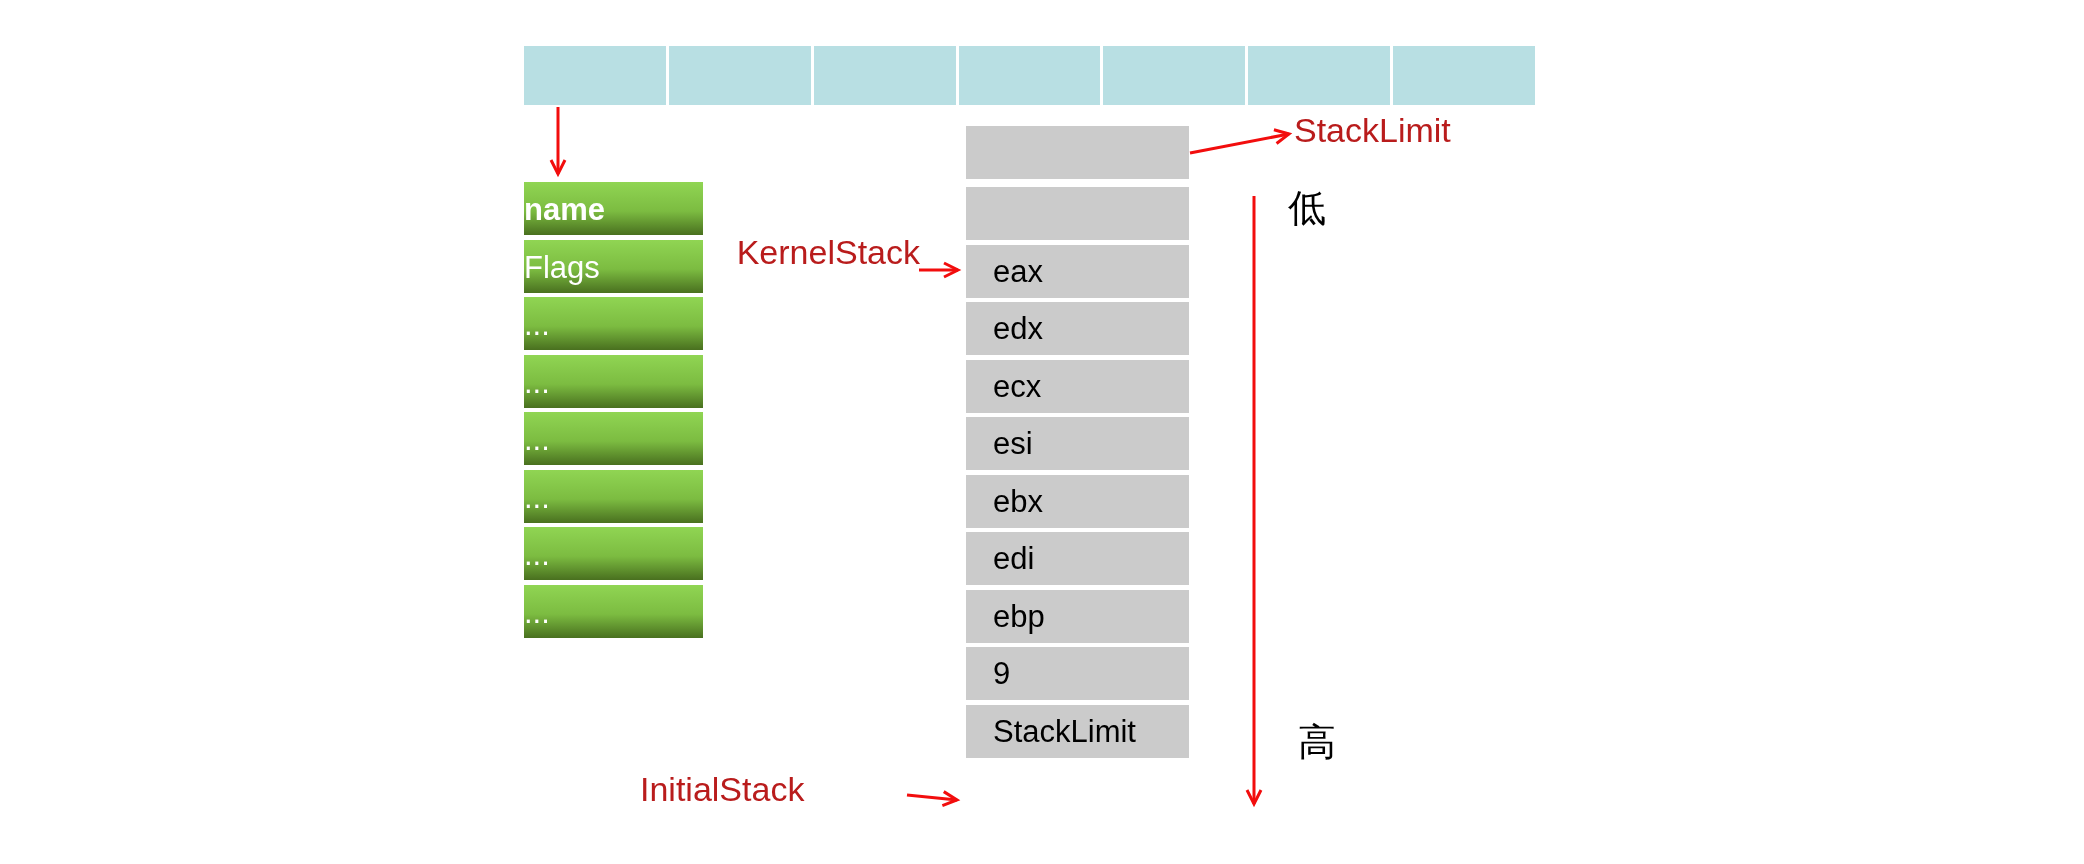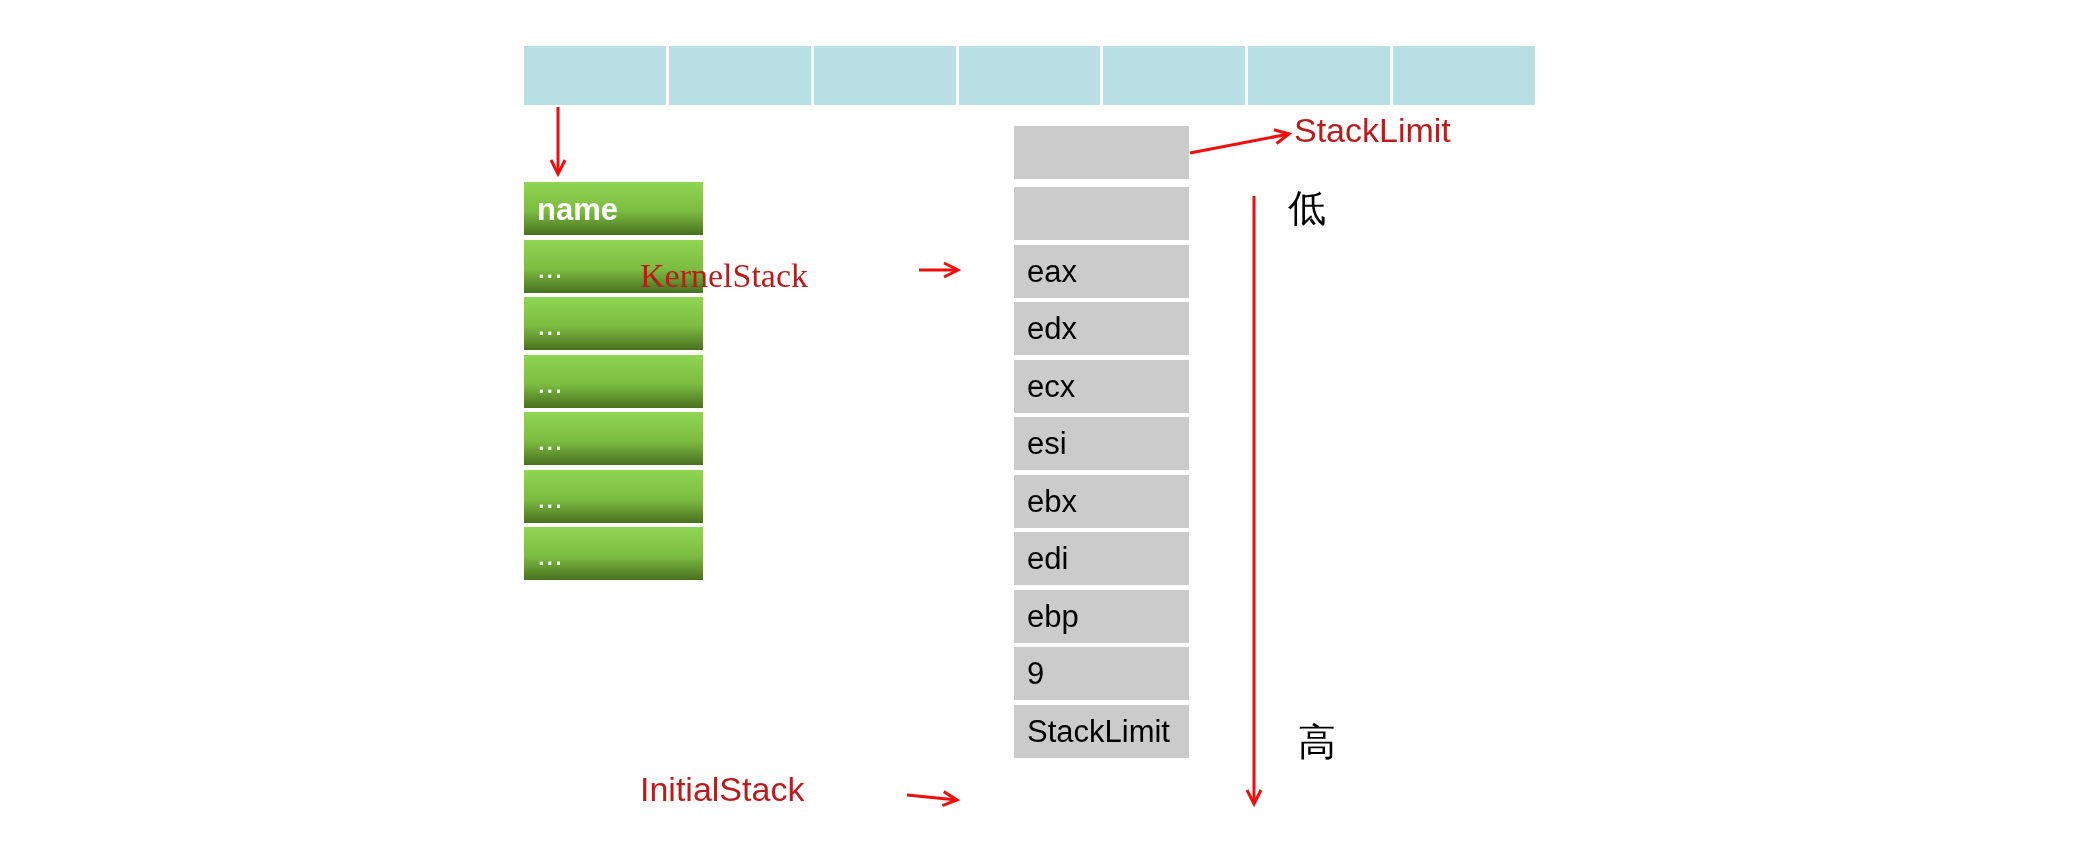--- a/index.html
+++ b/index.html
@@ -11,35 +11,35 @@
   #cell-bar{
     position:absolute;left:524px;top:46px;width:1011px;height:59px;
     display:flex;gap:3px;
   }
   .bar-cell{flex:1 1 0;background:var(--bar_cell,#b8dfe3);}
   
   #tcb-list{position:absolute;left:524px;top:182px;width:179px;}
   .tcb-row{
     height:53px;margin-bottom:4.5px;
     background:linear-gradient(180deg,#90d553 0%,#7cbc41 55%,#49701f 100%);
-    color:#ffffff;font-size:31px;line-height:55px;padding-left:13px;
+    color:#ffffff;font-size:31px;line-height:55px;
     box-sizing:border-box;
   }
   .tcb-row.bold{font-weight:bold;}
   
   #stack-list{position:absolute;left:966px;top:126px;width:223px;}
   .stack-row{
     height:53px;margin-bottom:4.5px;background:var(--slot_gray,#cbcbcb);
-    color:#000000;font-size:31px;line-height:54px;padding-left:13px;
-    box-sizing:border-box;white-space:nowrap;margin-left:48px;
+    color:#000000;font-size:31px;line-height:54px;padding-left:27px;
+    box-sizing:border-box;white-space:nowrap;
   }
   .stack-row:first-child{margin-bottom:8px;}
   
   .lbl{position:absolute;color:#b91c1c;font-size:34px;line-height:36px;white-space:nowrap;}
-  #lbl-kernelstack{left:640px;top:258px;width:280px;text-align:left;font-family:Liberation Serif, serif;}
+  #lbl-kernelstack{left:640px;top:234px;width:280px;text-align:right;}
   #lbl-initialstack{left:640px;top:771px;width:264px;}
   #lbl-stacklimit{left:1294px;top:112px;}
   .cjk{position:absolute;color:#000000;font-size:38px;line-height:40px;
        font-family:"DejaVu Serif",serif;}
   #lbl-low{left:1288px;top:188px;}
   #lbl-high{left:1298px;top:722px;}
   
   #arrows{position:absolute;left:0;top:0;width:2084px;height:864px;pointer-events:none;}
   #arrows line{stroke:var(--arrow_red,#f20d0d);stroke-width:3;fill:none;}
 </style>
@@ -53,20 +53,21 @@
       <div class="bar-cell"></div>
       <div class="bar-cell"></div>
       <div class="bar-cell"></div>
       <div class="bar-cell"></div>
       <div class="bar-cell"></div>
       <div class="bar-cell"></div>
     </div>
 
   <div id="tcb-list">
       <div class="tcb-row bold">name</div>
+      <div class="tcb-row">Flags</div>
       <div class="tcb-row">...</div>
       <div class="tcb-row">...</div>
       <div class="tcb-row">...</div>
       <div class="tcb-row">...</div>
       <div class="tcb-row">...</div>
       <div class="tcb-row">...</div>
     </div>
 
   <div id="stack-list">
       <div class="stack-row"></div>

